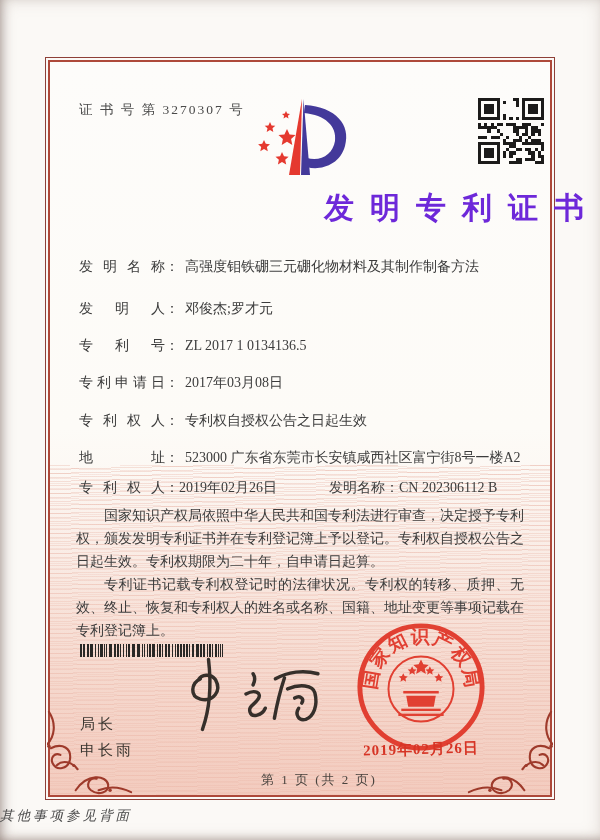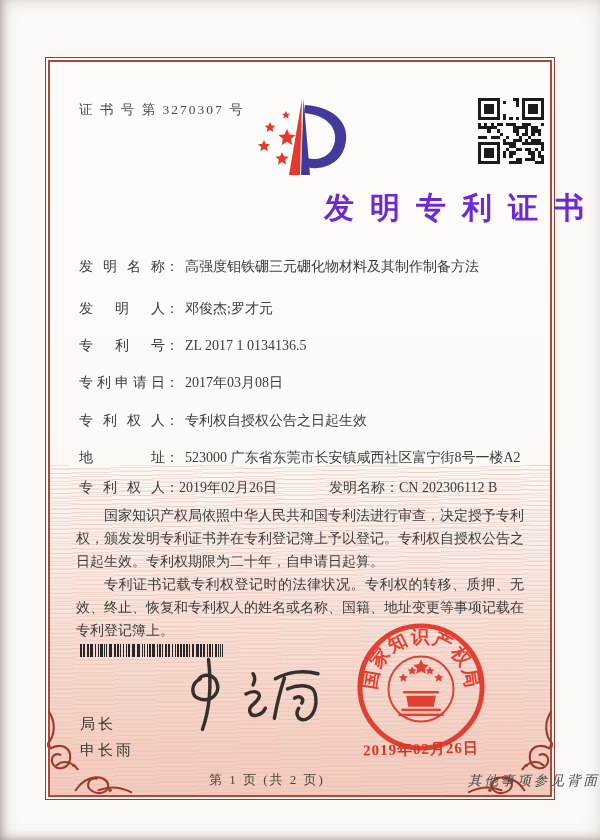--- a/index.html
+++ b/index.html
@@ -41,22 +41,22 @@
     text-align:justify;color:#3c3c3c;}
   .paras p{margin:0;text-indent:2em;}
   
   .barcode{position:absolute;left:80px;top:644px;width:143px;height:13px;}
   .officer{position:absolute;left:80px;top:687px;font-family:"Liberation Sans","DejaVu Sans",sans-serif;
     font-size:15px;color:#39352f;letter-spacing:3px;line-height:26px;margin-top:24px;}
   .autograph{position:absolute;left:170px;top:648px;width:152px;height:90px;}
   .seal{position:absolute;left:352px;top:618px;width:138px;height:138px;opacity:.93;}
   .seal-date{position:absolute;left:356px;top:740px;width:130px;text-align:center;font-size:15px;
     font-weight:bold;color:#d63425;letter-spacing:1px;transform:rotate(-1.5deg);}
-  .page-no{position:absolute;left:45px;width:444px;top:771px;text-align:center;font-size:13px;color:#4a443f;letter-spacing:2px;}
-  .back-note{position:absolute;left:0;right:0;top:772px;text-align:right;font-size:13.5px;
+  .page-no{position:absolute;left:45px;width:548px;top:771px;text-align:center;font-size:13px;color:#4a443f;letter-spacing:2px;}
+  .back-note{position:absolute;left:0;right:0;top:807px;text-align:left;font-size:13.5px;
     font-style:italic;color:#4a4a4a;letter-spacing:3px;}
 </style>
 </head>
 <body>
 
 <div class="page">
 
   <div class="frame-outer">
     <div class="frame-inner">
       <div class="guilloche"></div>

